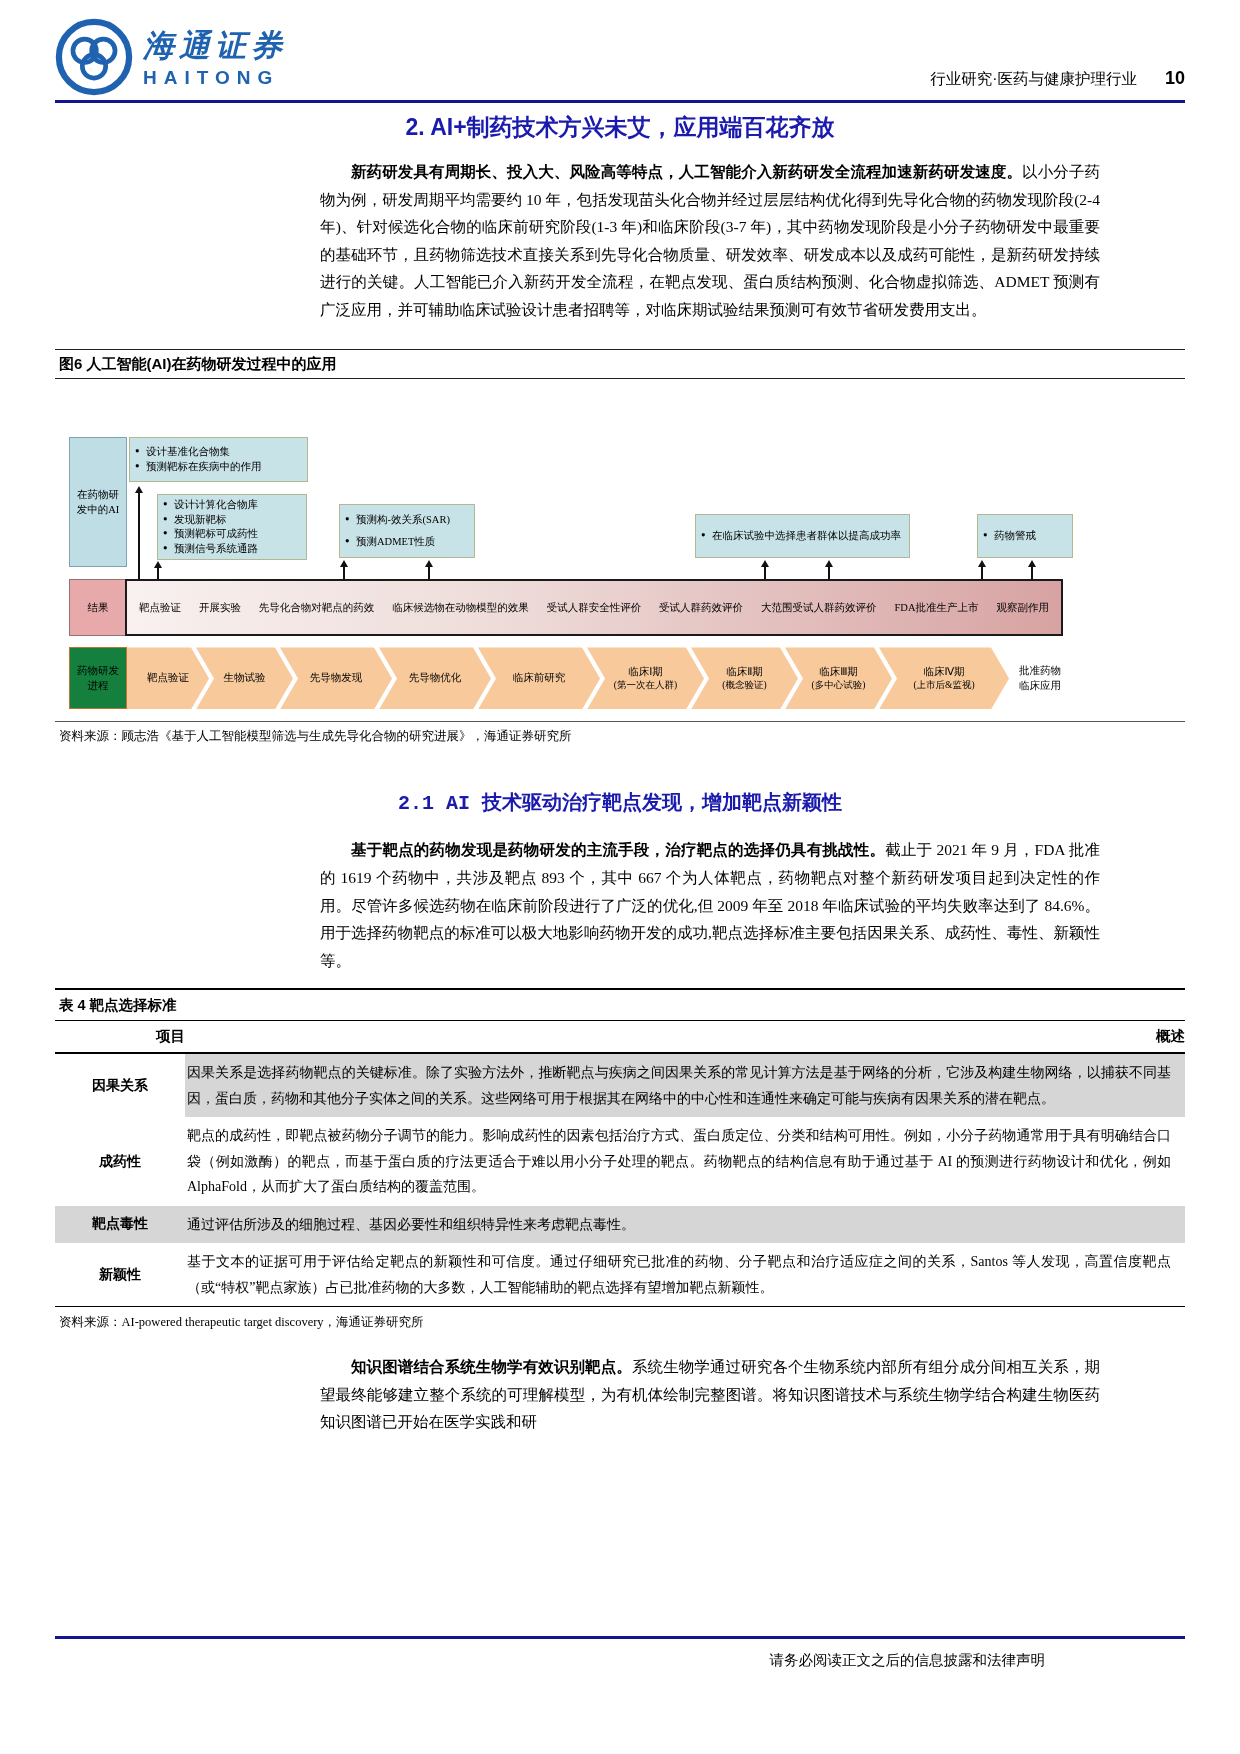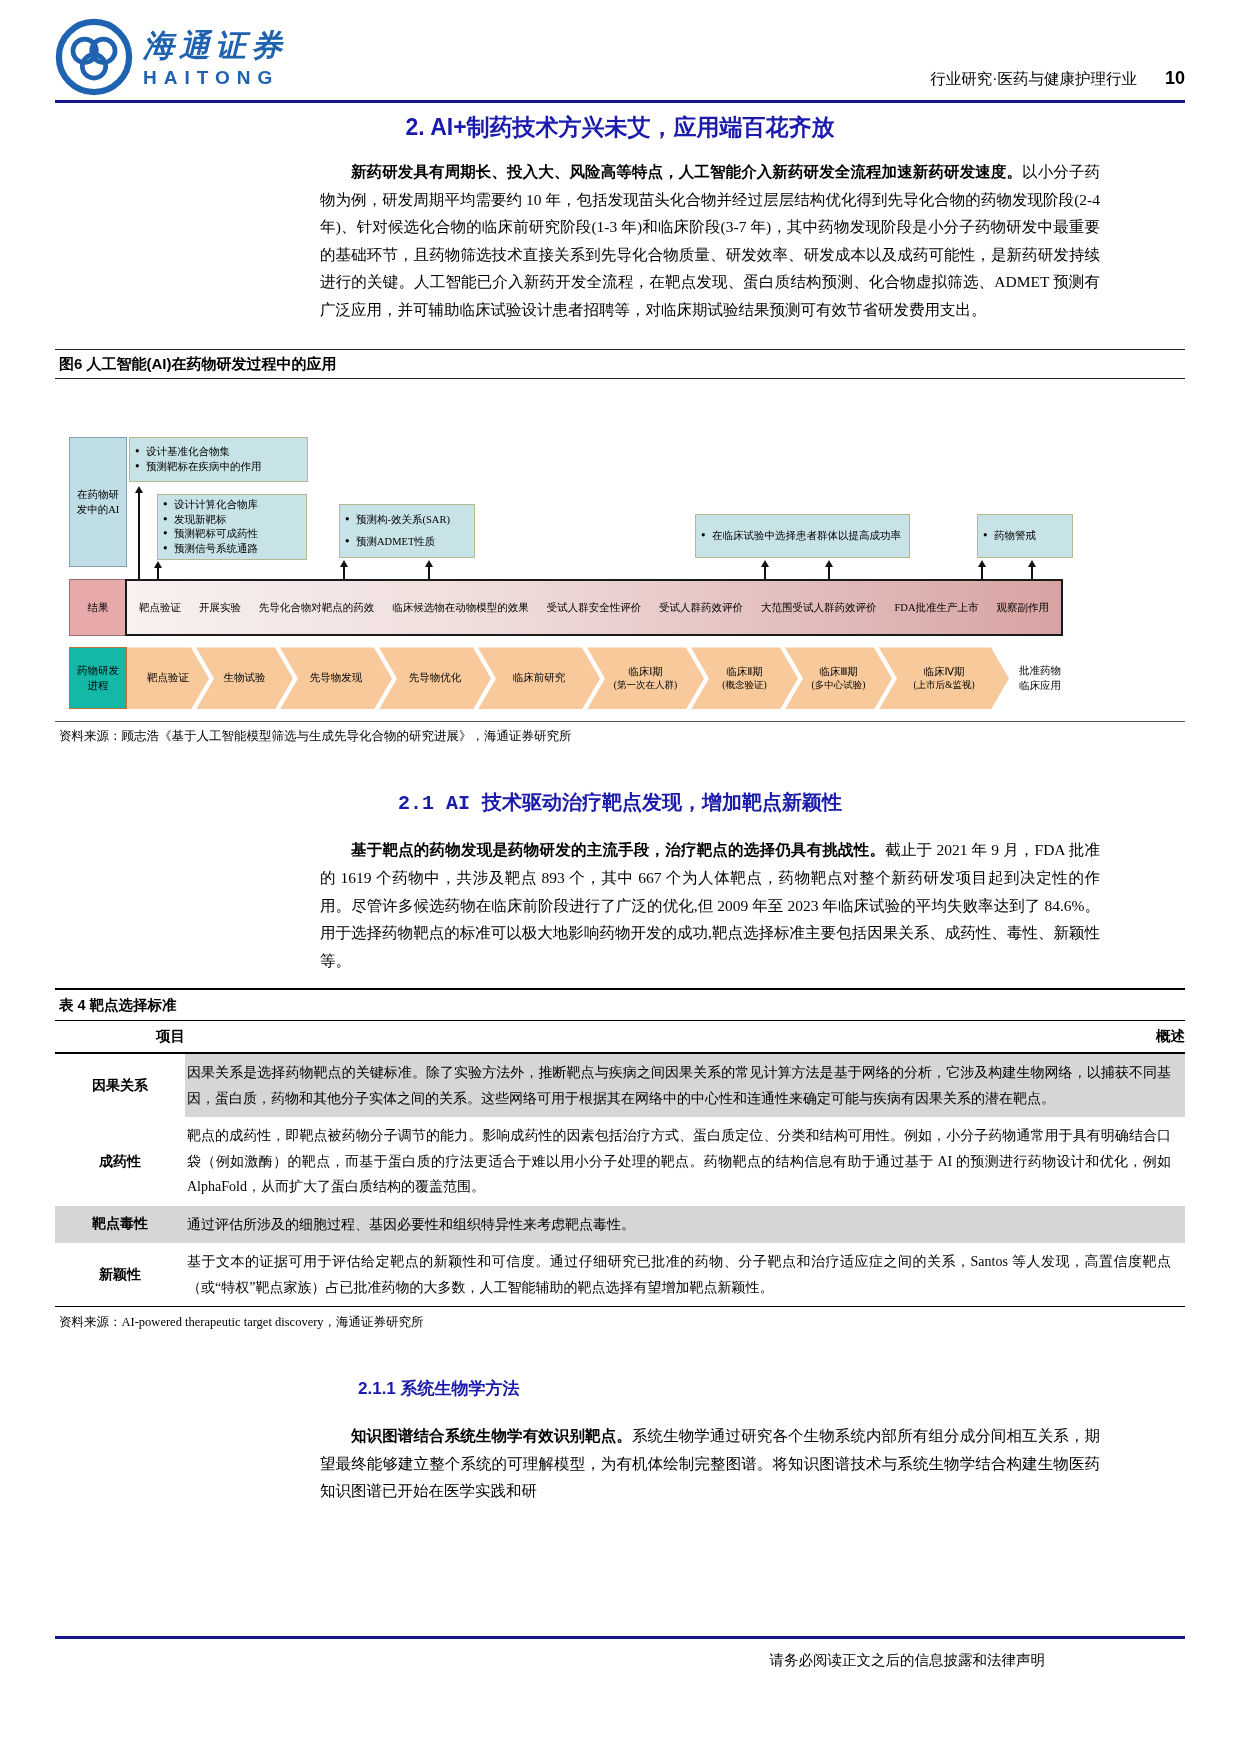--- a/index.html
+++ b/index.html
@@ -29,21 +29,21 @@
   
   .figure { margin:26px 55px 0 55px; }
   .fig-rule-top { border-top:1.5px solid #222; }
   .fig-caption { font-weight:bold; font-size:15px; padding:5px 4px 4px 4px; border-bottom:1.5px solid #222; font-family:"Liberation Sans", sans-serif; }
   .fig-source { border-top:1px solid #555; font-size:12.5px; padding:6px 4px 2px 4px; }
 
   .diagram { position:relative; height:342px; }
   .dg-label { position:absolute; left:14px; width:58px; display:flex; align-items:center; justify-content:center; text-align:center; font-size:10.5px; line-height:1.5; padding:2px; }
   .dg-ai   { top:58px;  height:130px; background:#bedde4; border:1px solid #7fa3b0; }
   .dg-res  { top:200px; height:57px;  background:#e8a9ab; border:1px solid #97716f; }
-  .dg-proc { top:268px; height:62px;  background:#14b8a6; border:1px solid #c07430; }
+  .dg-proc { top:268px; height:62px;  background:#15803d; border:1px solid #c07430; }
 
   .dg-box { position:absolute; background:#c8e3e8; border:1px solid #b4b890; padding:3px 5px; display:flex; flex-direction:column; justify-content:center; font-size:10.5px; line-height:1.42; }
   .bullet { position:relative; padding-left:11px; white-space:nowrap; }
   .bullet::before { content:"●"; position:absolute; left:0; top:1px; font-size:7.5px; }
 
   .arrow { position:absolute; width:10px; transform:translateX(-50%); display:flex; flex-direction:column; align-items:center; }
   .arrow .head { width:0; height:0; border-left:4px solid transparent; border-right:4px solid transparent; border-bottom:7px solid #111; }
   .arrow .stem { flex:1; width:1.5px; background:#111; }
 
   .results-bar { position:absolute; left:70px; top:200px; width:938px; height:57px; border:2px solid #1a1a1a;
@@ -230,21 +230,21 @@
           <span>批准药物</span>
           <span>临床应用</span>
         </div>
       </div>
     </div>
 
     <div class="fig-source">资料来源：顾志浩《基于人工智能模型筛选与生成先导化合物的研究进展》，海通证券研究所</div>
   </div>
 
   <div class="h2">2.1 AI 技术驱动治疗靶点发现，增加靶点新颖性</div>
-  <p class="para" style="margin-top:20px;"><b>基于靶点的药物发现是药物研发的主流手段，治疗靶点的选择仍具有挑战性。</b><span>截止于 2021 年 9 月，FDA 批准的 1619 个药物中，共涉及靶点 893 个，其中 667 个为人体靶点，药物靶点对整个新药研发项目起到决定性的作用。尽管许多候选药物在临床前阶段进行了广泛的优化,但 2009 年至 2023 年临床试验的平均失败率达到了 84.6%。用于选择药物靶点的标准可以极大地影响药物开发的成功,靶点选择标准主要包括因果关系、成药性、毒性、新颖性等。</span></p>
+  <p class="para" style="margin-top:20px;"><b>基于靶点的药物发现是药物研发的主流手段，治疗靶点的选择仍具有挑战性。</b><span>截止于 2021 年 9 月，FDA 批准的 1619 个药物中，共涉及靶点 893 个，其中 667 个为人体靶点，药物靶点对整个新药研发项目起到决定性的作用。尽管许多候选药物在临床前阶段进行了广泛的优化,但 2009 年至 2018 年临床试验的平均失败率达到了 84.6%。用于选择药物靶点的标准可以极大地影响药物开发的成功,靶点选择标准主要包括因果关系、成药性、毒性、新颖性等。</span></p>
 
   <div class="tblock">
     <div class="tbl-caption">表 4 靶点选择标准</div>
     <div class="tbl-header">
       <div>项目</div>
       <div>概述</div>
     </div>
     <div class="tbl-row shade-desc">
       <div class="td-label">因果关系</div>
       <div class="td-desc">因果关系是选择药物靶点的关键标准。除了实验方法外，推断靶点与疾病之间因果关系的常见计算方法是基于网络的分析，它涉及构建生物网络，以捕获不同基因，蛋白质，药物和其他分子实体之间的关系。这些网络可用于根据其在网络中的中心性和连通性来确定可能与疾病有因果关系的潜在靶点。</div>
@@ -258,21 +258,20 @@
       <div class="td-desc">通过评估所涉及的细胞过程、基因必要性和组织特异性来考虑靶点毒性。</div>
     </div>
     <div class="tbl-row">
       <div class="td-label">新颖性</div>
       <div class="td-desc">基于文本的证据可用于评估给定靶点的新颖性和可信度。通过仔细研究已批准的药物、分子靶点和治疗适应症之间的关系，Santos 等人发现，高置信度靶点（或“特权”靶点家族）占已批准药物的大多数，人工智能辅助的靶点选择有望增加靶点新颖性。</div>
     </div>
     <div class="tbl-bottom"></div>
     <div class="tbl-source">资料来源：AI-powered therapeutic target discovery，海通证券研究所</div>
   </div>
 
-  <div class="h3">2.1.1 系统生物学方法</div>
   <p class="para" style="margin-top:22px;"><b>知识图谱结合系统生物学有效识别靶点。</b><span>系统生物学通过研究各个生物系统内部所有组分成分间相互关系，期望最终能够建立整个系统的可理解模型，为有机体绘制完整图谱。将知识图谱技术与系统生物学结合构建生物医药知识图谱已开始在医学实践和研</span></p>
 
   <div class="footer">
     <div class="footer-rule"></div>
     <div class="footer-text">请务必阅读正文之后的信息披露和法律声明</div>
   </div>
 
 </div>
 
 </body></html>

